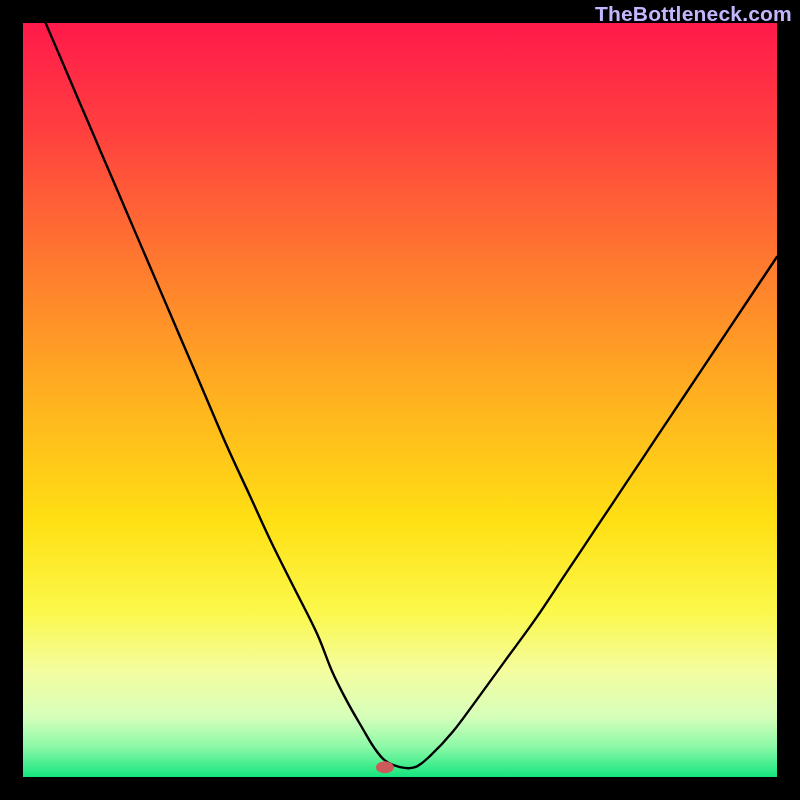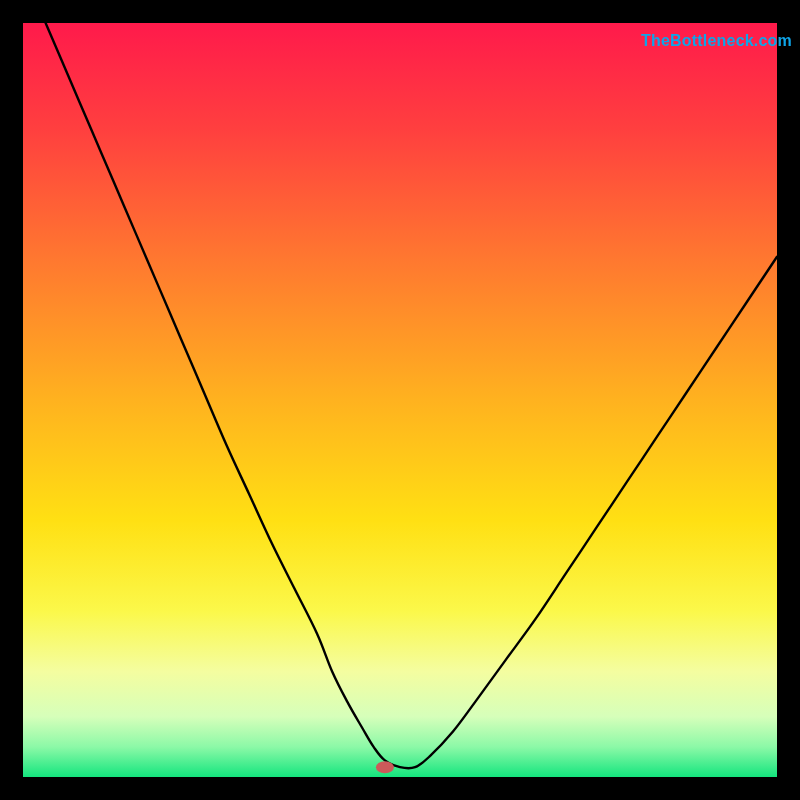--- a/index.html
+++ b/index.html
@@ -22,25 +22,24 @@
     left: 23px;
     top: 23px;
     width: 754px;
     height: 754px;
     
   }
   .watermark {
     position: absolute;
     top: 2px;
     right: 8px;
-    color: #0ea5e9;
-    font-size: 16px;
+    color: #c4b5fd;
+    font-size: 21px;
     font-weight: 600;
     letter-spacing: 0.2px;
-    margin-top: 30px;
   }
   svg {
     position: absolute;
     left: 0;
     top: 0;
   }
 </style>
 </head>
 <body>
 

